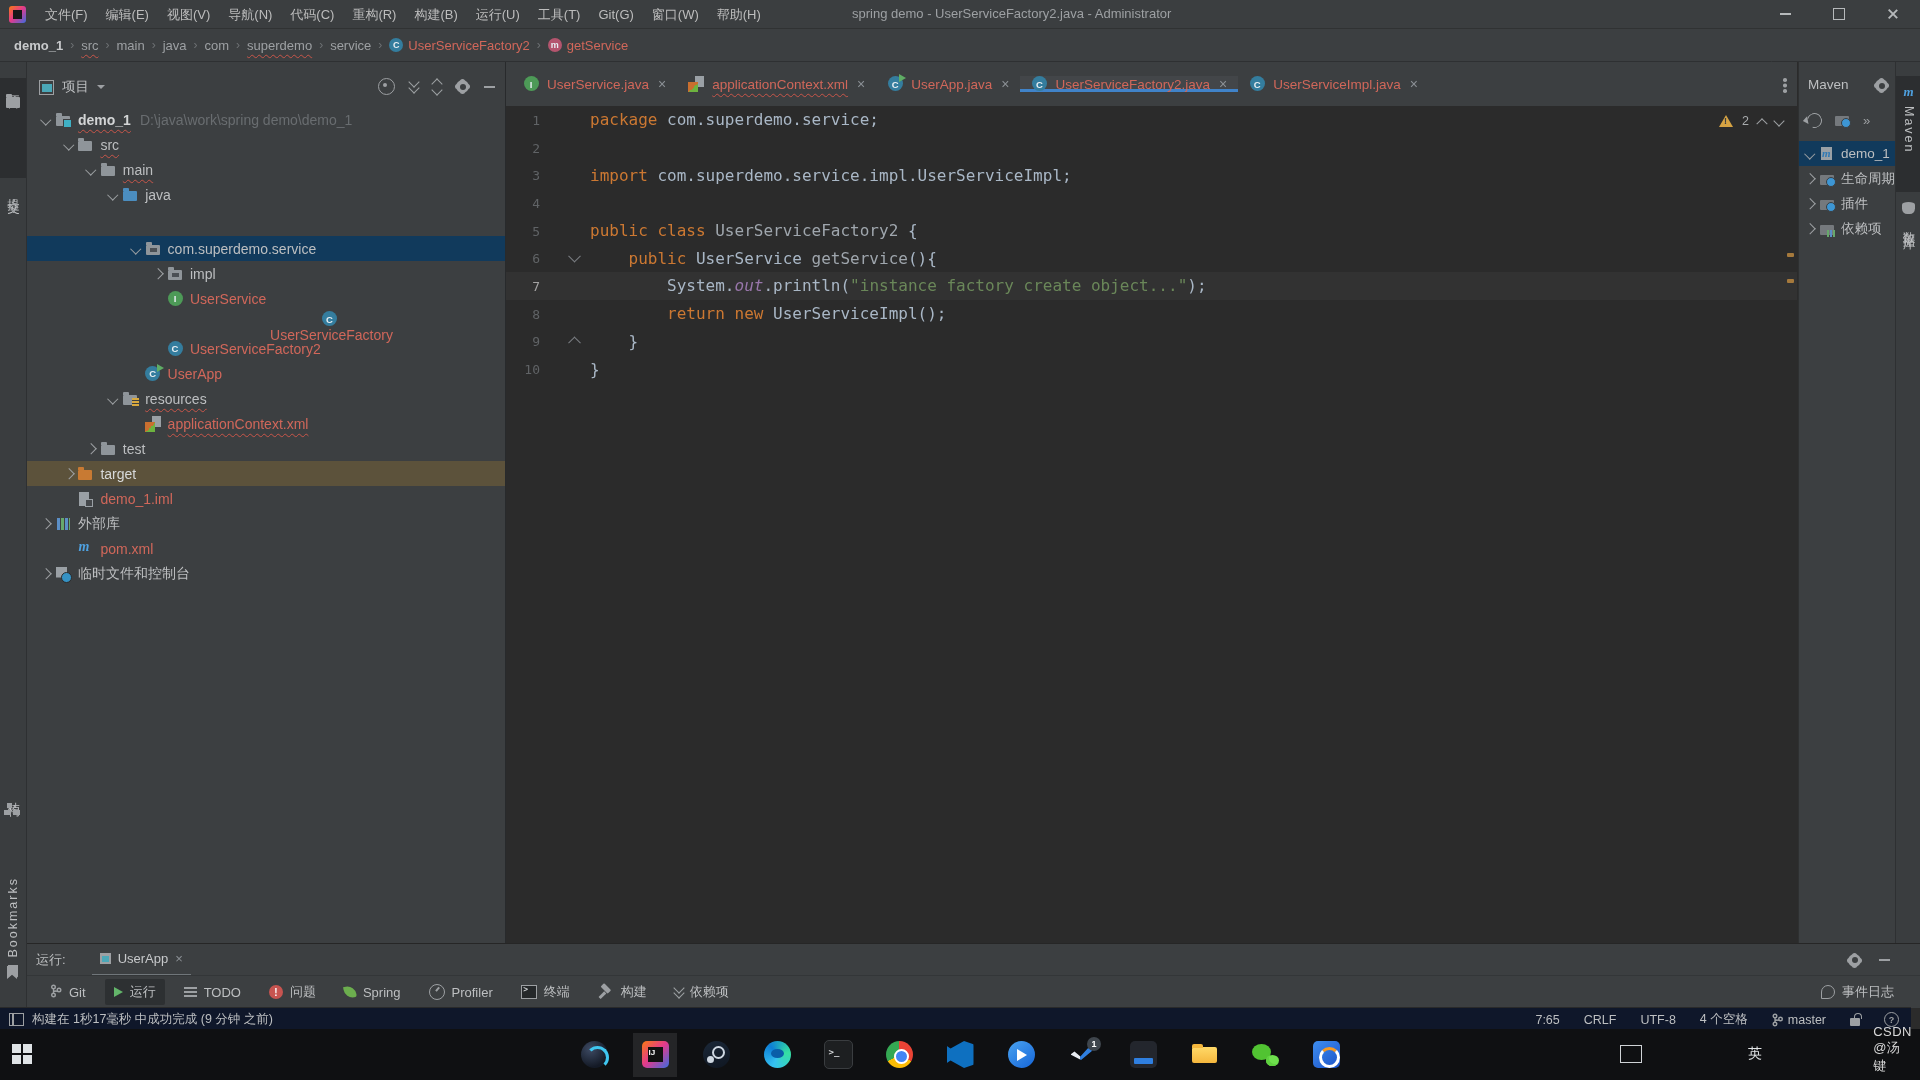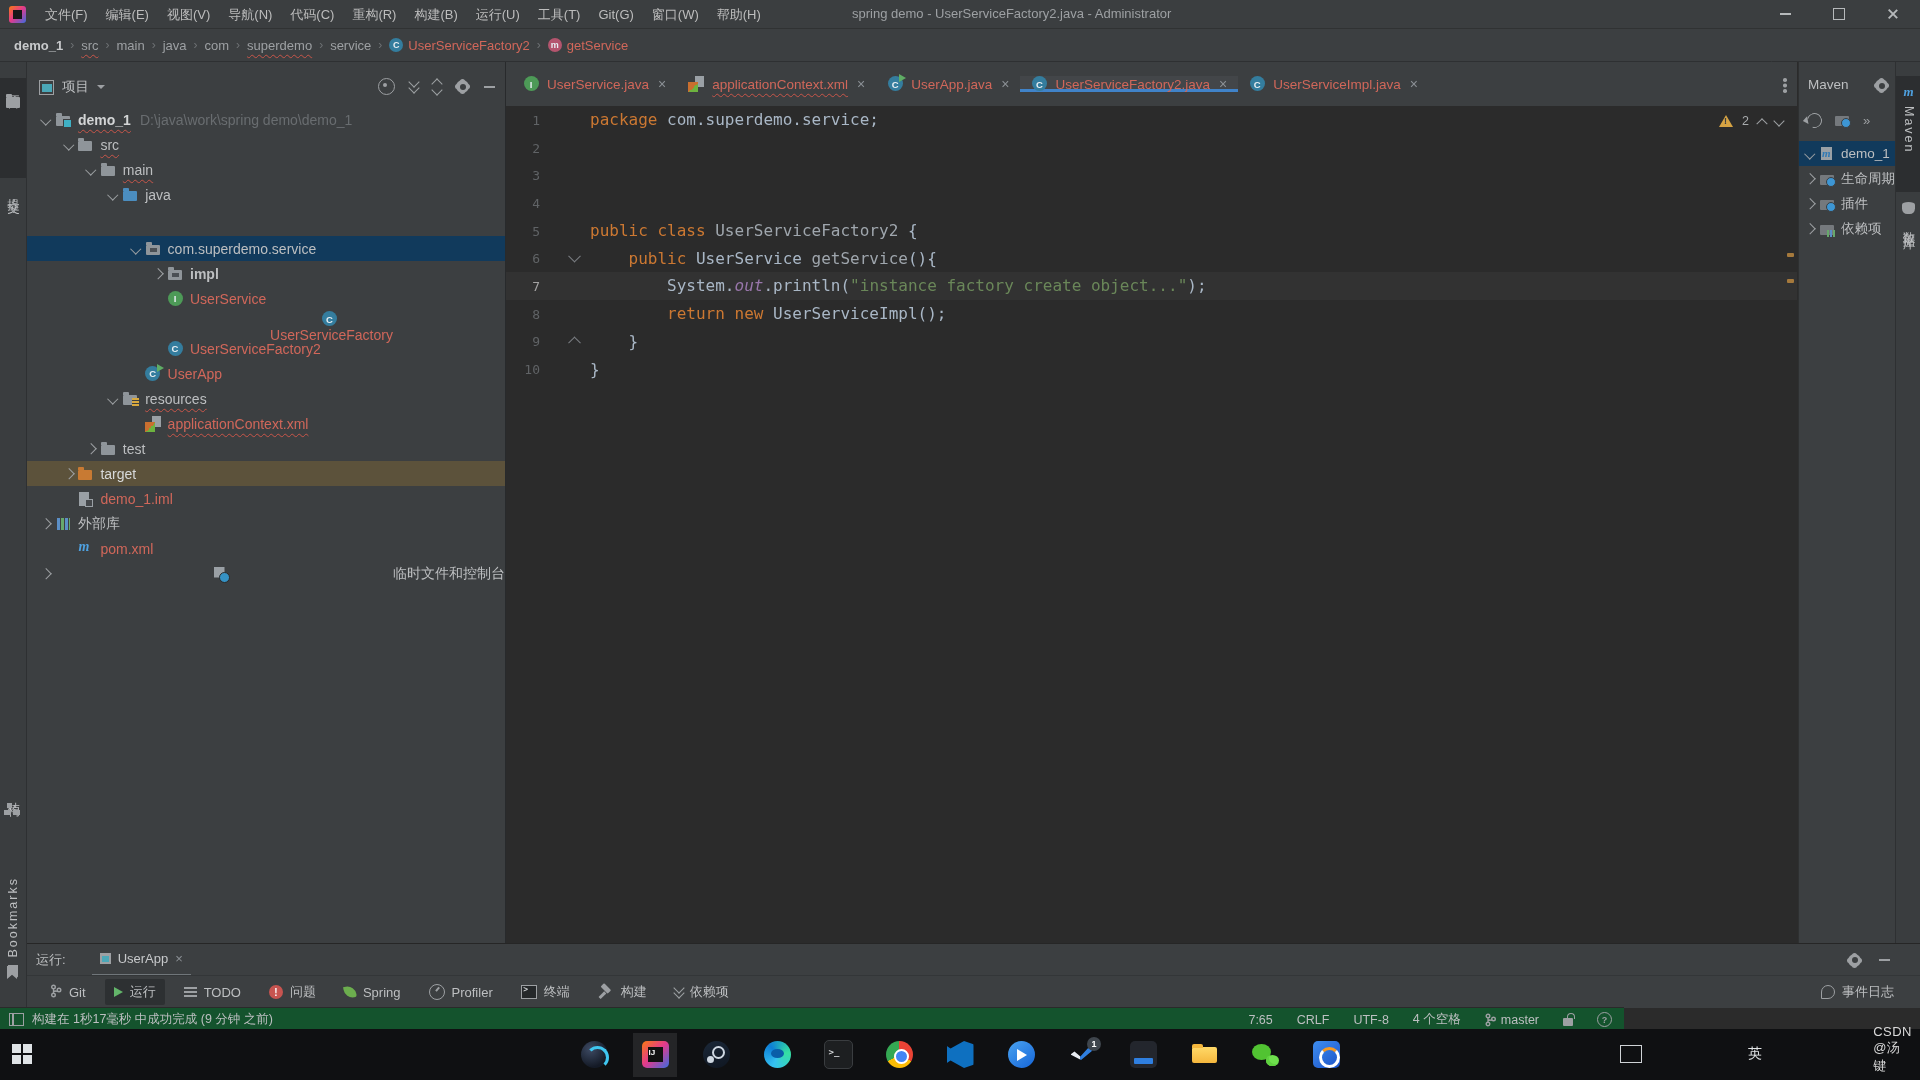--- a/index.html
+++ b/index.html
@@ -213,21 +213,21 @@
   .tw-terminal{width:14px;height:12px;background:#25282a;border:1px solid #9da0a3;position:relative}
   .tw-terminal::after{content:">";position:absolute;left:1.5px;top:-1px;color:#d0d3d5;font:bold 8px "DejaVu Sans Mono",monospace}
   .tw-build{position:relative;width:16px;height:14px}
   .tw-build::before{content:"";position:absolute;left:3px;top:1px;width:10px;height:4.5px;background:#9da0a3;transform:rotate(45deg);border-radius:1px}
   .tw-build::after{content:"";position:absolute;left:3.5px;top:6px;width:2.5px;height:8px;background:#9da0a3;transform:rotate(45deg)}
   .tw-deps{display:flex;flex-direction:column;gap:0px;align-items:center}
   .tw-deps .chevi{transform:rotate(45deg);margin-top:-3px;border-color:#9da0a3}
   .tw-eventlog{position:relative;width:12px;height:12px;border:1.6px solid #9da0a3;border-radius:50% 50% 50% 0}
 
   
-  #statusbar{position:absolute;left:0;top:1007px;width:1624px;height:22px;background:#14532d;border-top:1px solid #2a2a2a;font-size:12.5px;color:#bdbfc1}
+  #statusbar{position:absolute;left:0;top:1007px;width:1911px;height:22px;background:#0f172a;border-top:1px solid #2a2a2a;font-size:12.5px;color:#bdbfc1}
   .sb-layout{position:absolute;left:9px;top:5px;width:13px;height:11px;border:1.4px solid #9da0a3}
   .sb-layout::after{content:"";position:absolute;left:2px;top:0;width:1.6px;height:100%;background:#9da0a3}
   #sb-msg{position:absolute;left:32px;top:3px}
   #sb-right{position:absolute;right:12px;top:3px;display:flex;gap:24px;align-items:center}
   .sb-unlock{position:relative;width:10px;height:8px;background:#9da0a3;border-radius:1px;margin-top:4px}
   .sb-unlock::before{content:"";position:absolute;left:1px;top:-5px;width:6px;height:5px;border:1.6px solid #9da0a3;border-bottom:none;border-radius:4px 4px 0 0;transform:translateX(3px)}
   .sb-help{width:13px;height:13px;border-radius:50%;border:1.4px solid #9da0a3;color:#9da0a3;font:bold 9px "Liberation Sans",sans-serif;display:flex;align-items:center;justify-content:center}
 
   
   #taskbar{position:absolute;left:0;top:1029px;width:1920px;height:51px;background:#0f1012}
@@ -439,21 +439,21 @@
         </div>
         <div class="trow selblue" style="padding-left: 102.6px; margin-top: 29px;">
           <span class="chev down">
             <i></i>
           </span>
           <span class="ti fold">
             <i class="pkgdot"></i>
           </span>
           <span class="lbl">com.superdemo.service</span>
         </div>
-        <div class="trow" style="padding-left: 125px; font-weight: bold;">
+        <div class="trow" style="padding-left: 125px;">
           <span class="chev right">
             <i></i>
           </span>
           <span class="ti fold">
             <i class="pkgdot"></i>
           </span>
           <span class="lbl">impl</span>
         </div>
         <div class="trow" style="padding-left: 125px;">
           <span class="chev"></span>
@@ -515,21 +515,21 @@
             <i></i>
           </span>
           <span class="ti lib"></span>
           <span class="lbl">外部库</span>
         </div>
         <div class="trow" style="padding-left: 35.4px;">
           <span class="chev"></span>
           <span class="ti mavenm"></span>
           <span class="lbl tred">pom.xml</span>
         </div>
-        <div class="trow" style="padding-left: 13px; justify-content: space-between;">
+        <div class="trow" style="padding-left: 13px;">
           <span class="chev right">
             <i></i>
           </span>
           <span class="ti scratch"></span>
           <span class="lbl">临时文件和控制台</span>
         </div>
       </div>
   </div>
 
   <div id="editor">
@@ -573,20 +573,21 @@
         <div class="cl">
           <span class="gut">
             <span class="num">2</span>
           </span>
           <span class="ctext"></span>
         </div>
         <div class="cl">
           <span class="gut">
             <span class="num">3</span>
           </span>
+          <span class="ctext"><span class="k">import </span><span class="d">com.superdemo.service.impl.UserServiceImpl;</span></span>
         </div>
         <div class="cl">
           <span class="gut">
             <span class="num">4</span>
           </span>
           <span class="ctext"></span>
         </div>
         <div class="cl">
           <span class="gut">
             <span class="num">5</span>

